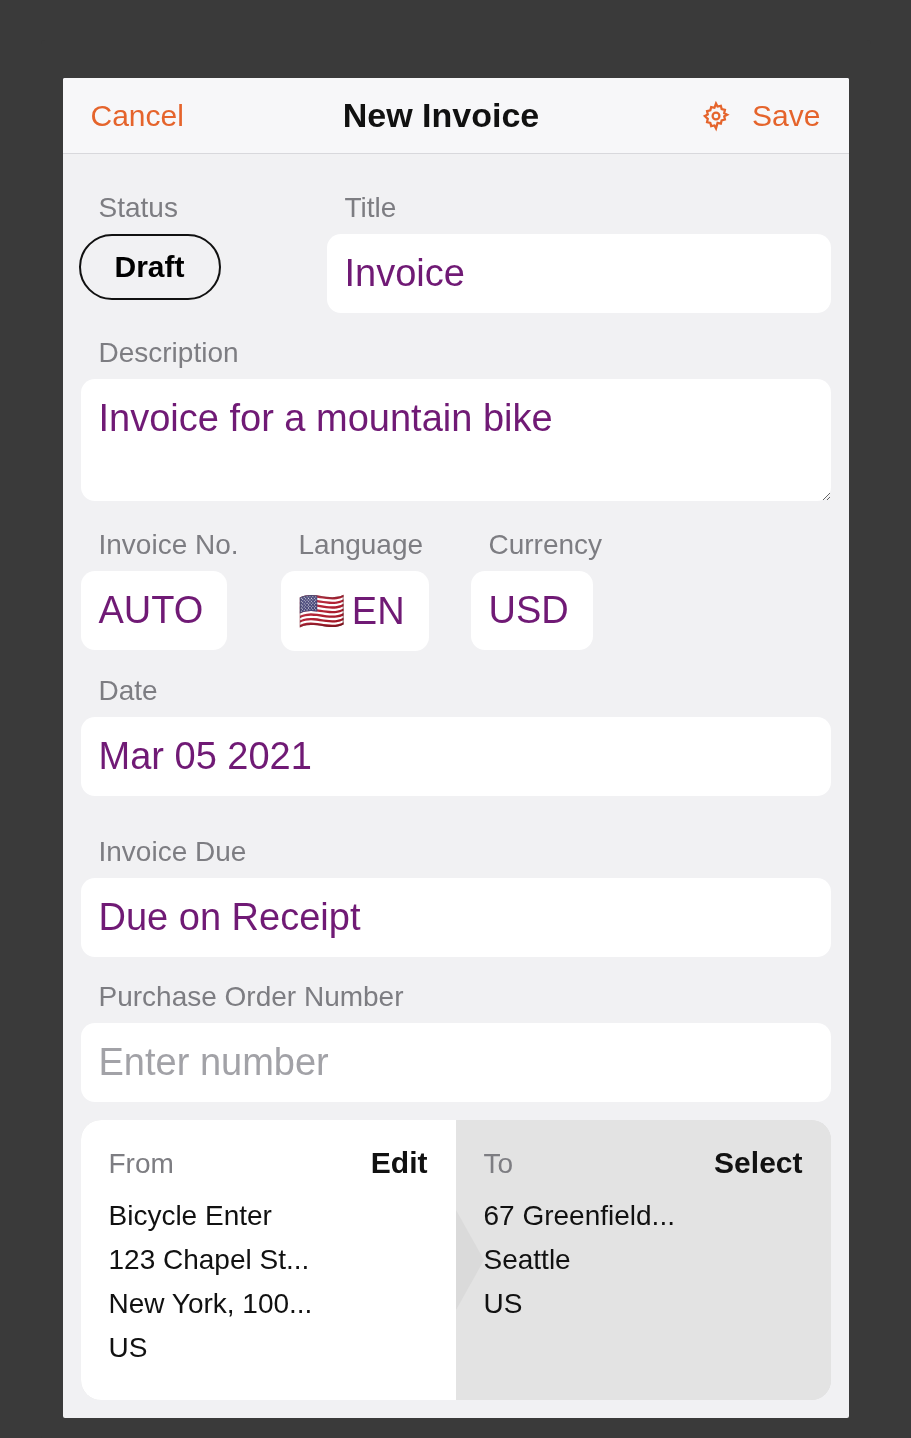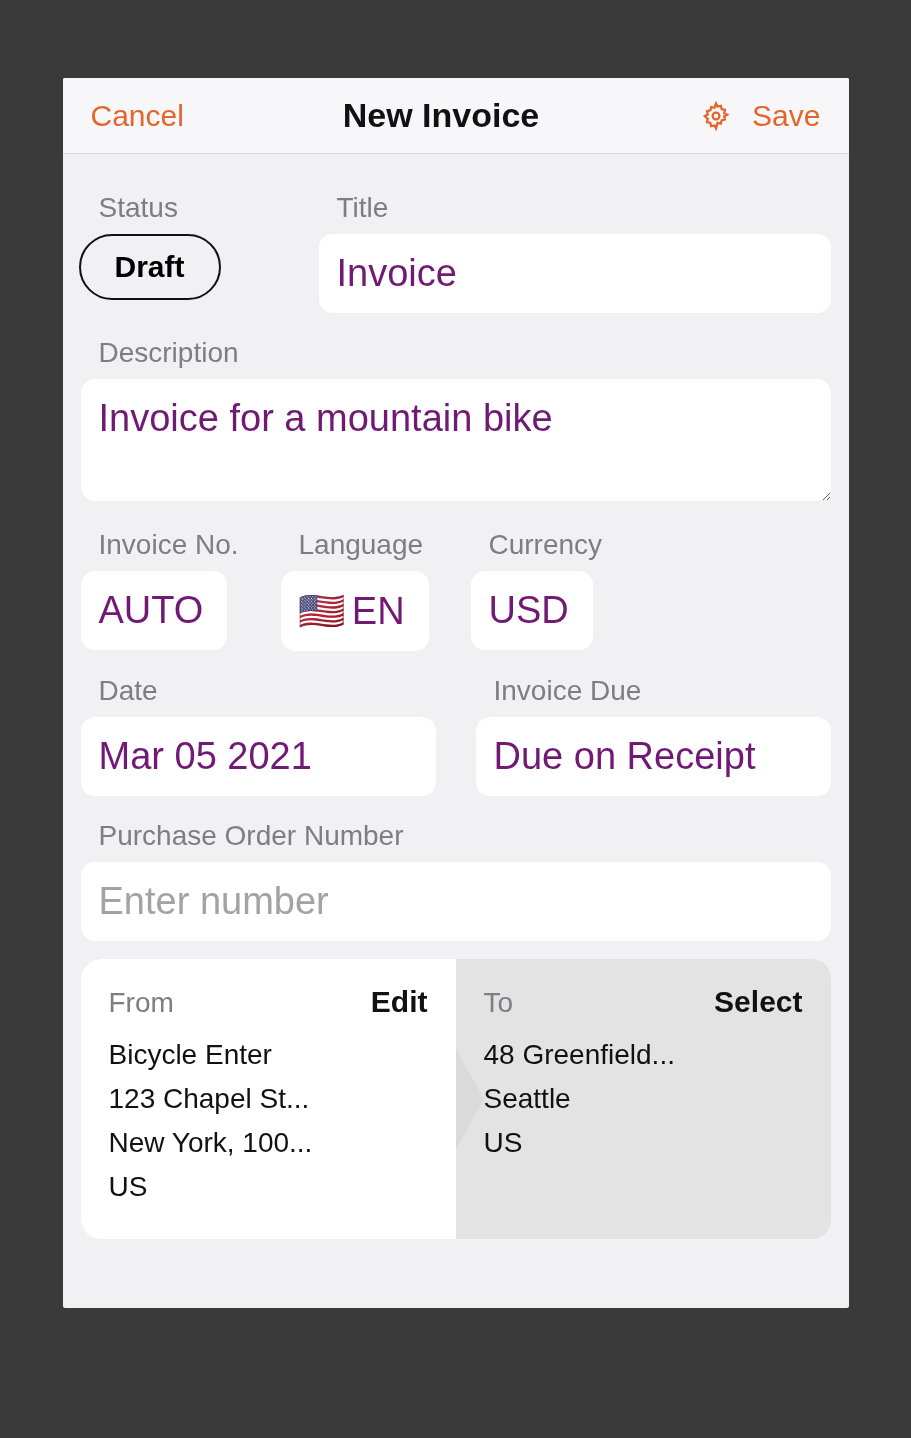--- a/index.html
+++ b/index.html
@@ -57,21 +57,21 @@
 
   
   .form { padding: 38px 18px 0 18px; }
   .label {
     color: #7d7d82;
     font-size: 28px;
     margin-bottom: 10px;
     padding-left: 18px;
   }
 
-  .row { display: flex; gap: 18px; margin-bottom: 24px; }
+  .row { display: flex; gap: 26px; margin-bottom: 24px; }
   .col { flex: 1; }
   .col-status { flex: 0 0 220px; }
 
   .pill {
     display: inline-flex;
     align-items: center;
     justify-content: center;
     border: 2.5px solid #111;
     border-radius: 38px;
     padding: 14px 34px;
@@ -94,21 +94,21 @@
     font-family: inherit;
   }
   .field.tall { min-height: 108px; }
   .field::placeholder { color: #a2a2a7; }
   .lang-flag { margin-right: 6px; }
 
   .three { display: flex; margin-bottom: 24px; }
   .three .col-narrow { flex: 0 0 200px; }
   .three .field { width: auto; display:inline-block; padding-right:24px; }
 
-  .row2 { display: flex; gap: 40px; margin-bottom: 24px; }
+  .row2 { display: flex; gap: 40px; margin-bottom: 24px; flex-direction: column; }
   .row2 .col { flex: 1; }
 
   
   .parties {
     margin: 18px;
     background: #dedede;
     border-radius: 20px;
     display: flex;
     position: relative;
     overflow: hidden;
@@ -236,20 +236,20 @@
         <div class="party-line">123 Chapel St...</div>
         <div class="party-line">New York, 100...</div>
         <div class="party-line">US</div>
         <div class="notch"></div>
       </div>
       <div class="party party-right">
         <div class="party-hdr">
           <span class="muted">To</span>
           <span class="action">Select</span>
         </div>
-        <div class="party-line">48 Greenfield...</div>
+        <div class="party-line">67 Greenfield...</div>
         <div class="party-line">Seattle</div>
         <div class="party-line">US</div>
       </div>
     </div>
 
   </div>
 </div>
 
 </body></html>

